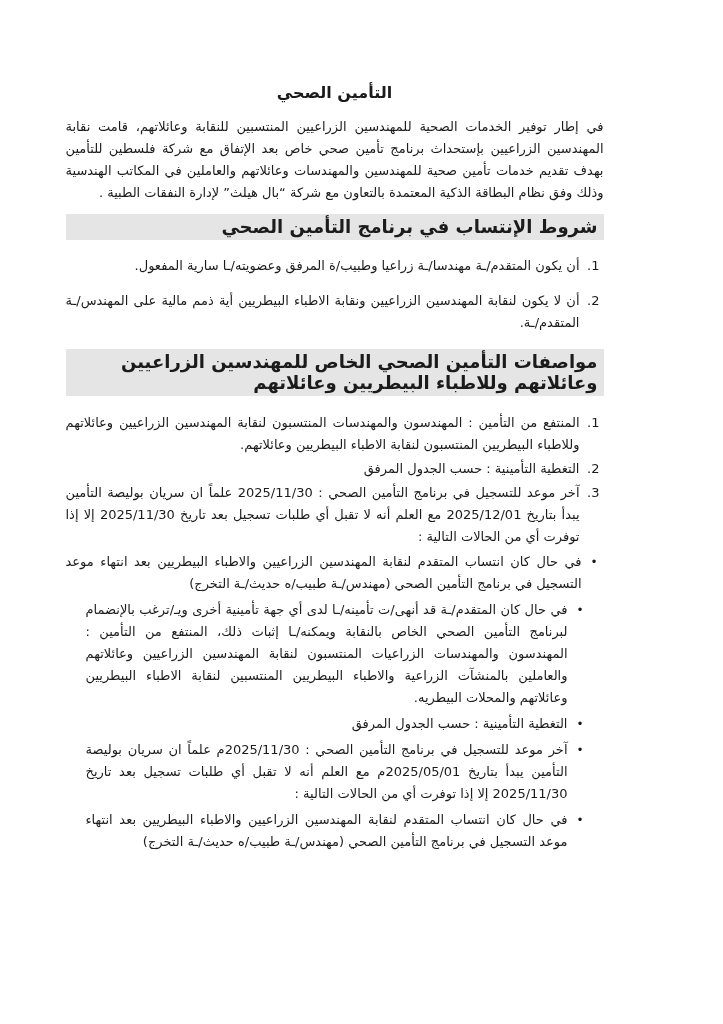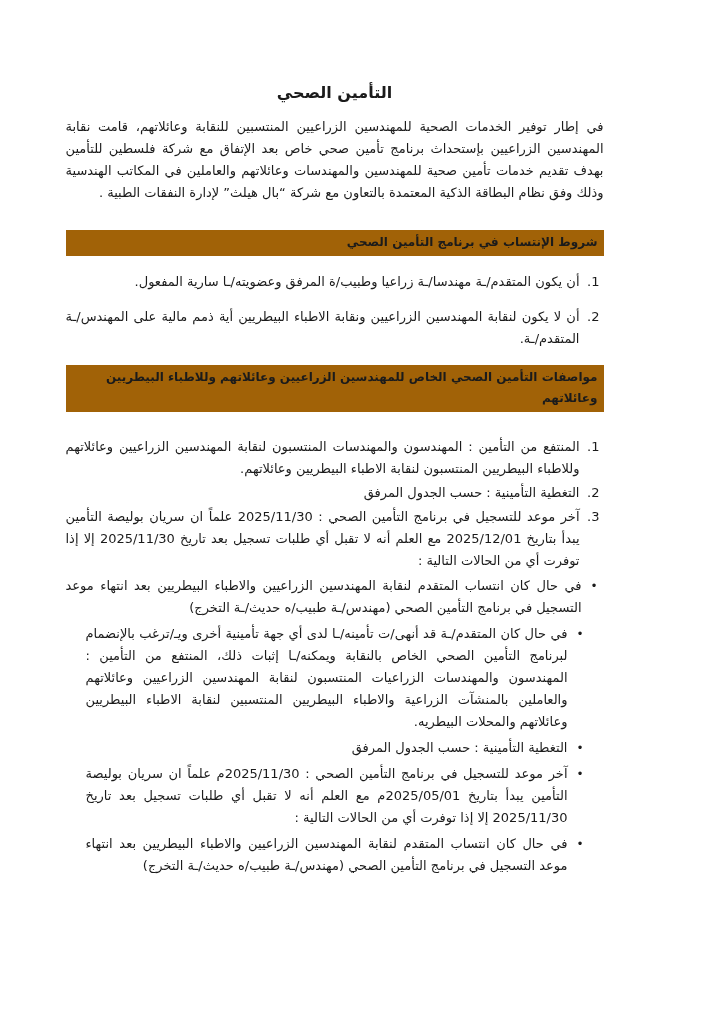--- a/index.html
+++ b/index.html
@@ -33,31 +33,31 @@
     margin: 0 0 12px 0;
   }
   .doc-subtitle {
     text-align: center;
     font-weight: bold;
     font-size: 13.5px;
     margin: 0 0 15px 0;
   }
   .intro {
     text-align: justify;
-    margin: 0 0 26px 0;
+    margin: 0 0 10px 0;
   }
   .sec-head {
-    background: #a16207;
+    background: #e5e5e5;
     font-weight: bold;
-    font-size: 12px;
+    font-size: 18px;
     line-height: 21px;
     padding: 2px 6px 3px 6px;
     margin: 0 0 15px 0;
   }
-  .sec-head.second { margin-top: 15px; margin-bottom: 24px; }
+  .sec-head.second { margin-top: 15px; margin-bottom: 16px; }
   .li {
     display: flex;
     align-items: flex-start;
   }
   .li .mk {
     flex: 0 0 24px;
     text-align: right;
     padding-right: 4px;
   }
   .li .mk.bullet { flex: 0 0 20px; font-size: 12px; }

